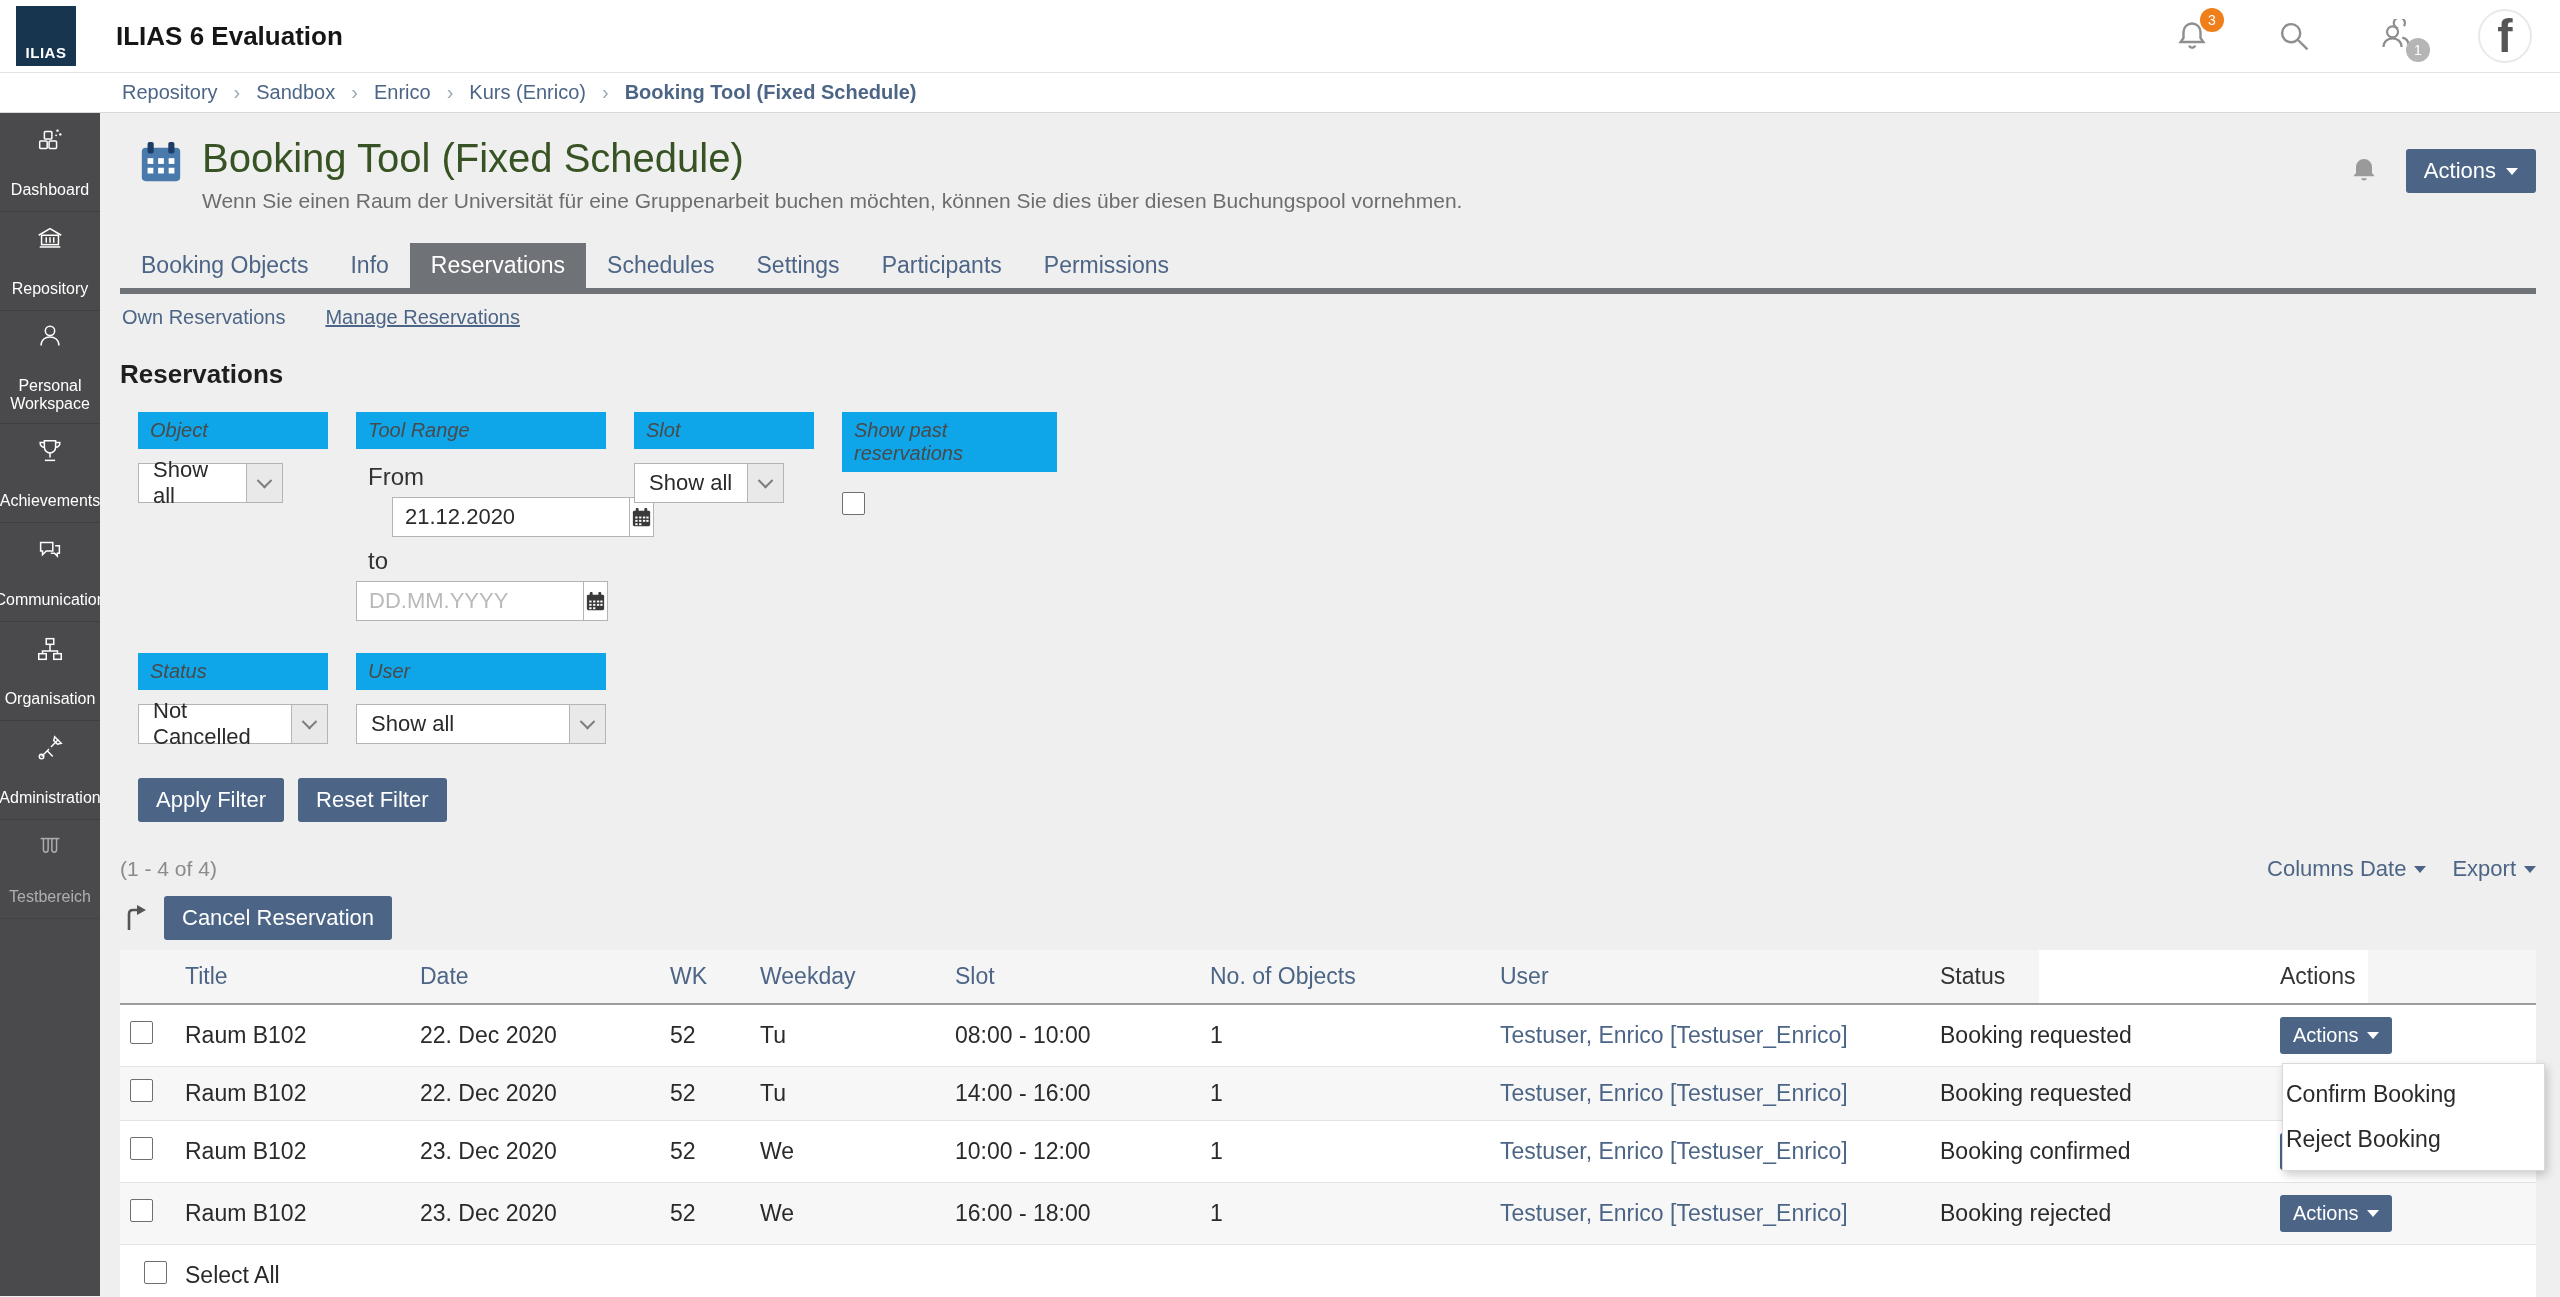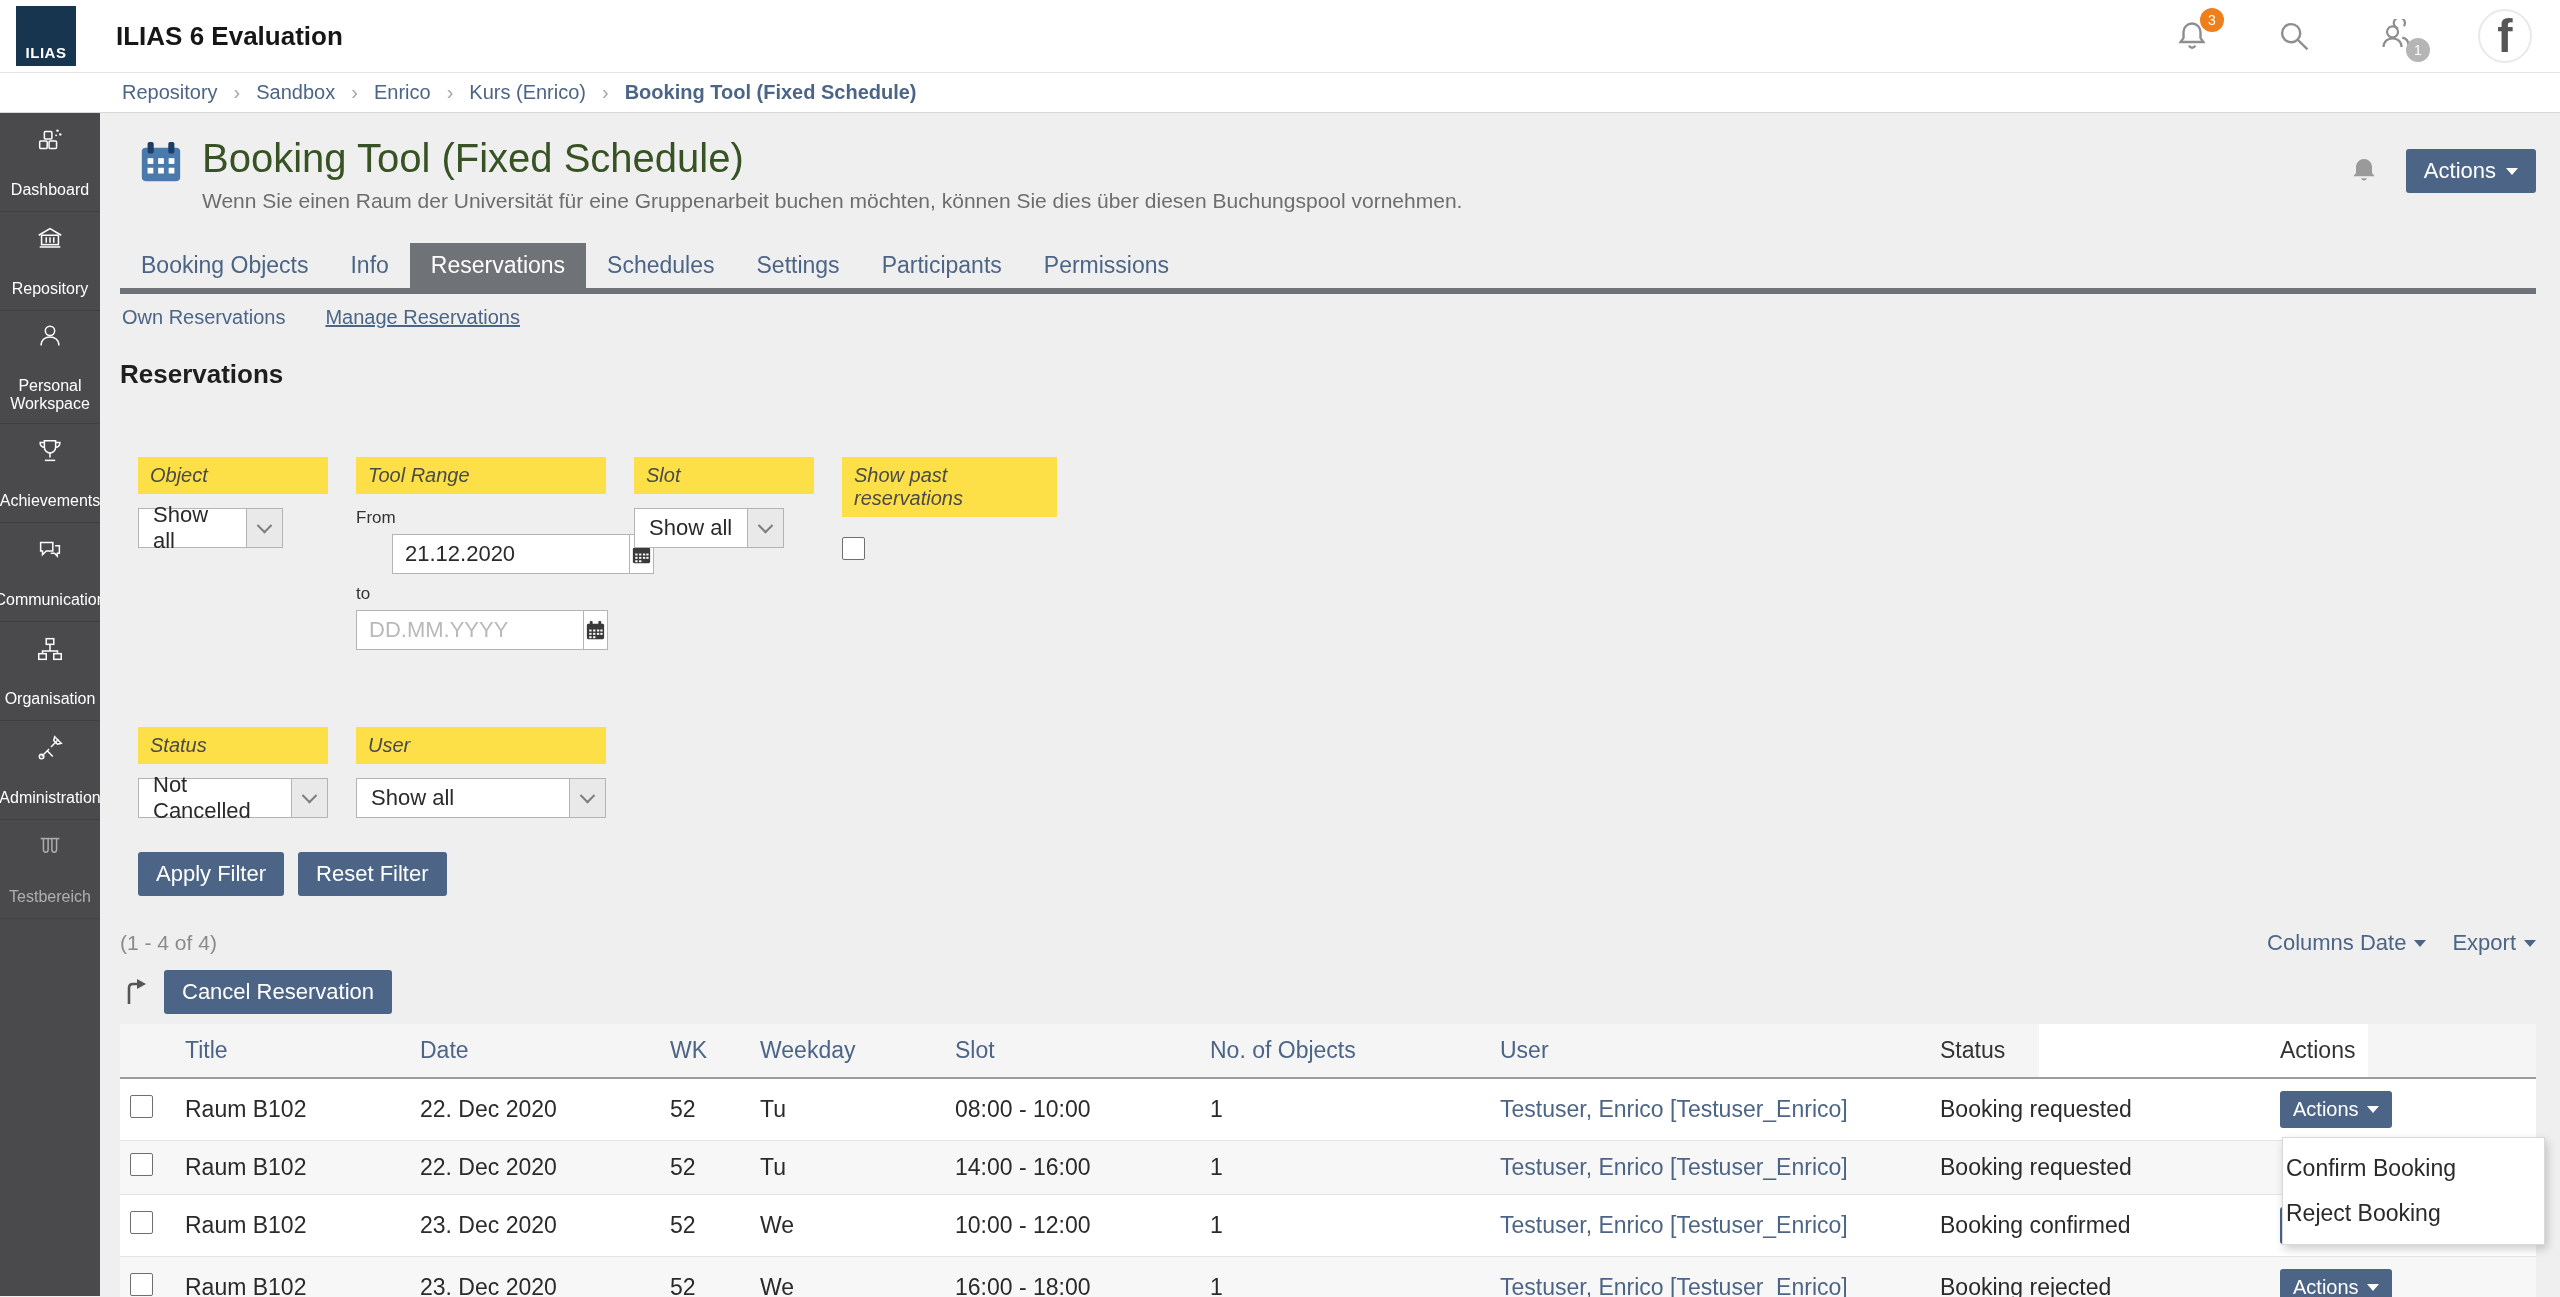--- a/index.html
+++ b/index.html
@@ -53,28 +53,28 @@
   .subtab { font-size:20px; color:#4c6586; cursor:pointer; }
   .subtab.active { text-decoration:underline; }
 
   .section-title { font-size:26px; font-weight:bold; color:#1f1f1f; margin-top:30px; }
 
   
   .filter { margin-top:22px; padding-left:18px; }
   .filter-row { display:flex; gap:28px; }
   .filter-row + .filter-row { margin-top:32px; }
   .fgroup { display:flex; flex-direction:column; }
-  .flabel { background:#fde047; color:#4a4a4a; font-style:italic; font-size:20px; padding:7px 12px; margin-bottom:14px;margin-top:45px; }
+  .flabel { background:#0ea5e9; color:#4a4a4a; font-style:italic; font-size:20px; padding:7px 12px; margin-bottom:14px; }
   .select { display:inline-flex; height:40px; background:#fff; border:1px solid #b4b4b4; align-items:stretch; cursor:pointer; width:max-content; }
   .select .val { display:flex; align-items:center; padding:0 14px; font-size:22px; color:#2a2a2a; }
   .select .arrow { width:36px; background:#e9e9e9; border-left:1px solid #b4b4b4; display:flex; align-items:center; justify-content:center; }
   .chev { width:11px; height:11px; border-right:2px solid #7d7d7d; border-bottom:2px solid #7d7d7d; transform:rotate(45deg) translate(-2px,-2px); }
   input.text { height:40px; border:1px solid #b4b4b4; font-size:22px; padding:0 12px; font-family:inherit; color:#2a2a2a; background:#fff; }
   input.text::placeholder { color:#b9b9b9; }
-  .mini-label { font-size:17px; color:#333; margin:0 0 6px 0; }
+  .mini-label { font-size:24px; color:#333; margin:0 0 6px 12px; }
   .date-wrap { display:flex; }
   .cal-btn { width:44px; height:40px; border:1px solid #b4b4b4; border-left:none; background:#fff; display:flex; align-items:center; justify-content:center; cursor:pointer; }
   .checkbox { width:23px; height:23px; border:1px solid #6f6f6f; background:#fff; display:inline-block; border-radius:2px; cursor:pointer; }
   .filter-btns { display:flex; gap:14px; margin-top:34px; }
 
   
   .table-block { margin-top:34px; }
   .tbl-toolbar { display:flex; align-items:center; font-size:21px; color:#8a8a8a; }
   .tbl-toolbar .right { margin-left:auto; display:flex; gap:26px; color:#4c6586; font-size:22px; }
   .tbl-toolbar .right span { display:inline-flex; align-items:center; gap:8px; cursor:pointer; }

